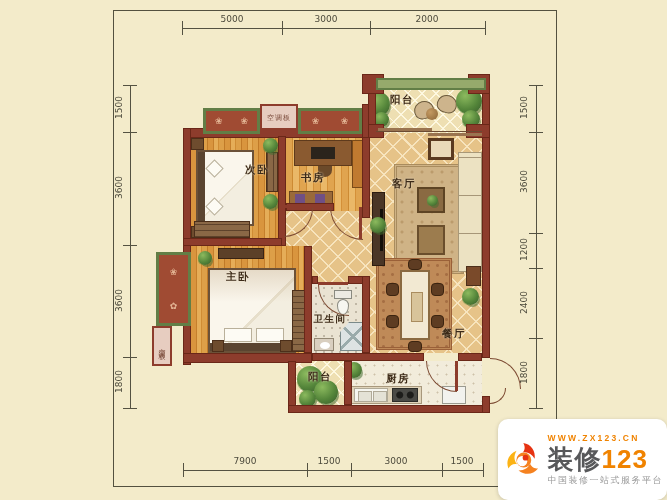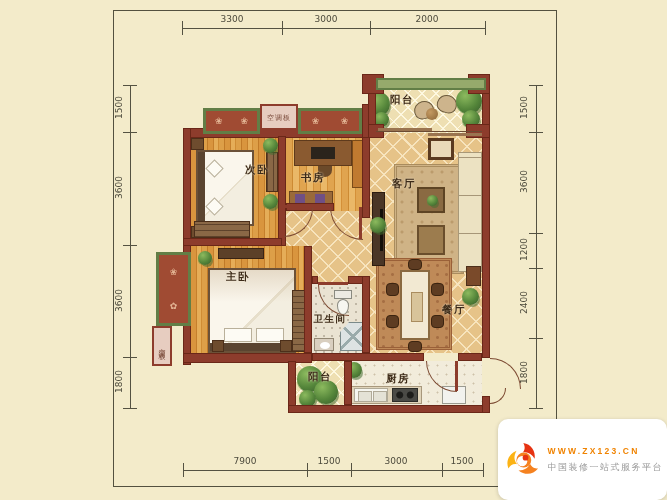--- a/index.html
+++ b/index.html
@@ -82,21 +82,21 @@
 
 <div class="canvas">
 
   <div class="frame"></div>
 
   <div class="dimline" style="left:182px;top:28px;width:303px;height:1px"></div>
   <div class="tick" style="left:182px;top:21px;width:1px;height:14px"></div>
   <div class="tick" style="left:282px;top:21px;width:1px;height:14px"></div>
   <div class="tick" style="left:370px;top:21px;width:1px;height:14px"></div>
   <div class="tick" style="left:485px;top:21px;width:1px;height:14px"></div>
-  <div class="dimlabel" style="left:207px;top:15px;width:50px">3300</div>
+  <div class="dimlabel" style="left:207px;top:15px;width:50px">5000</div>
   <div class="dimlabel" style="left:301px;top:15px;width:50px">3000</div>
   <div class="dimlabel" style="left:402px;top:15px;width:50px">2000</div>
 
   <div class="dimline" style="left:183px;top:470px;width:300px;height:1px"></div>
   <div class="tick" style="left:183px;top:463px;width:1px;height:14px"></div>
   <div class="tick" style="left:307px;top:463px;width:1px;height:14px"></div>
   <div class="tick" style="left:351px;top:463px;width:1px;height:14px"></div>
   <div class="tick" style="left:442px;top:463px;width:1px;height:14px"></div>
   <div class="tick" style="left:483px;top:463px;width:1px;height:14px"></div>
   <div class="dimlabel" style="left:220px;top:457px;width:50px">7900</div>
@@ -291,34 +291,35 @@
       radial-gradient(circle at 72% 50%,#1c1c1a 3px,transparent 4px),#4a4a46;border:1px solid #2c2c28"></div>
   <div class="furn" style="left:442px;top:386px;width:24px;height:18px;background:#f2f2ee;border:1px solid #9a9a90"></div>
   <div class="plant" style="left:346px;top:362px;width:16px;height:16px"></div>
 
   <div class="rlabel" style="left:380px;top:94px;width:44px">阳台</div>
   <div class="rlabel" style="left:235px;top:164px;width:44px">次卧</div>
   <div class="rlabel" style="left:291px;top:172px;width:44px">书房</div>
   <div class="rlabel" style="left:382px;top:178px;width:44px">客厅</div>
   <div class="rlabel" style="left:216px;top:271px;width:44px">主卧</div>
   <div class="rlabel" style="left:297px;top:314px;width:66px;font-size:9.5px">卫生间</div>
-  <div class="rlabel" style="left:432px;top:304px;width:44px">餐厅</div>
+  <div class="rlabel" style="left:432px;top:328px;width:44px">餐厅</div>
   <div class="rlabel" style="left:298px;top:371px;width:44px">阳台</div>
   <div class="rlabel" style="left:376px;top:373px;width:44px">厨房</div>
 
   <div class="logo">
     <svg width="52" height="52" viewBox="0 0 64 64">
       <g>
         <path d="M32 2 C 46 4 54 16 52 30 C 47 21 39 17 31 19 C 36 13 35 7 32 2 Z" fill="#e63312"></path>
         <path d="M32 2 C 46 4 54 16 52 30 C 47 21 39 17 31 19 C 36 13 35 7 32 2 Z" fill="#f58220" transform="rotate(120 32 32)"></path>
         <path d="M32 2 C 46 4 54 16 52 30 C 47 21 39 17 31 19 C 36 13 35 7 32 2 Z" fill="#fcb315" transform="rotate(240 32 32)"></path>
         <circle cx="33" cy="32" r="13" fill="#f58220"></circle>
         <circle cx="30" cy="34" r="9" fill="#ffffff"></circle>
         <circle cx="36" cy="28" r="5" fill="#e63312"></circle>
       </g>
     </svg>
     <div class="logo-text">
       <span class="logo-url">WWW.ZX123.CN</span>
+      <span class="logo-brand"><span>装修</span><span class="num">123</span></span>
       <span class="logo-tagline">中国装修一站式服务平台</span>
     </div>
   </div>
 
 </div>
 
 </body></html>

